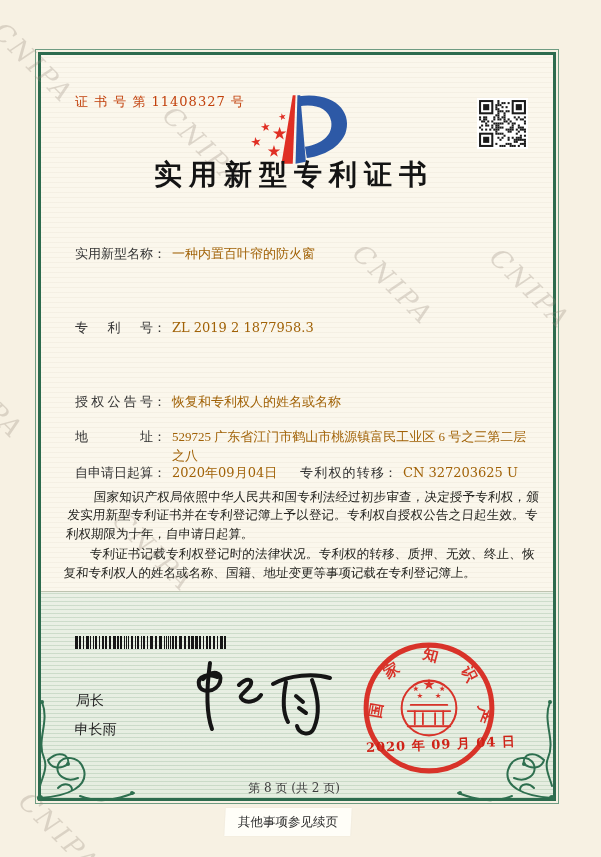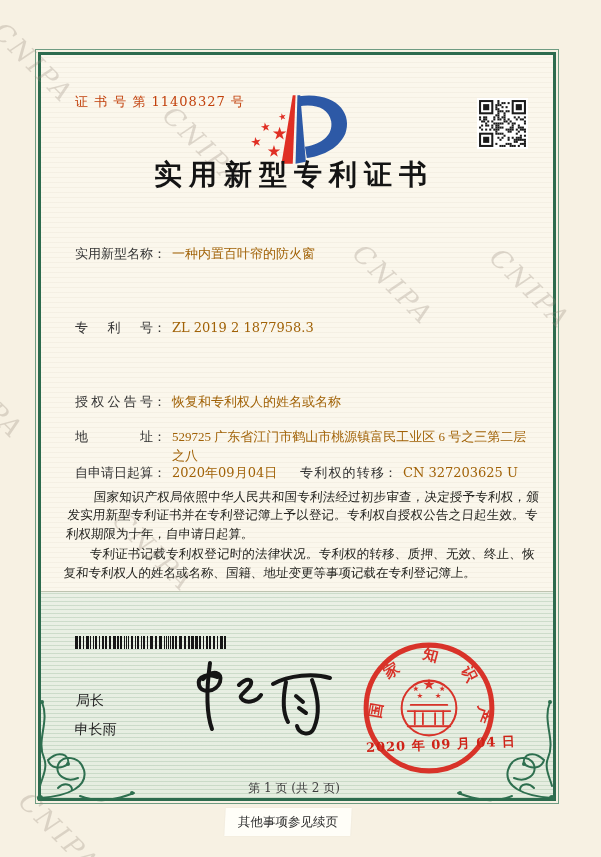--- a/index.html
+++ b/index.html
@@ -375,17 +375,17 @@
         <path d="M56,73 v13"></path>
           <path d="M64,75 v11"></path>
           <path d="M76,75 v11"></path>
           <path d="M84,73 v13"></path>
         <path d="M49,88 h42"></path>
       </g>
     </g>
   </svg>
   <div class="seal-date">2020 年 09 月 04 日</div>
 
-  <div class="page-num">第 1 页 (共 2 页)</div>
+  <div class="page-num">第 8 页 (共 2 页)</div>
 
   <div class="note-box">其他事项参见续页</div>
 
 </div>
 
 </body></html>

